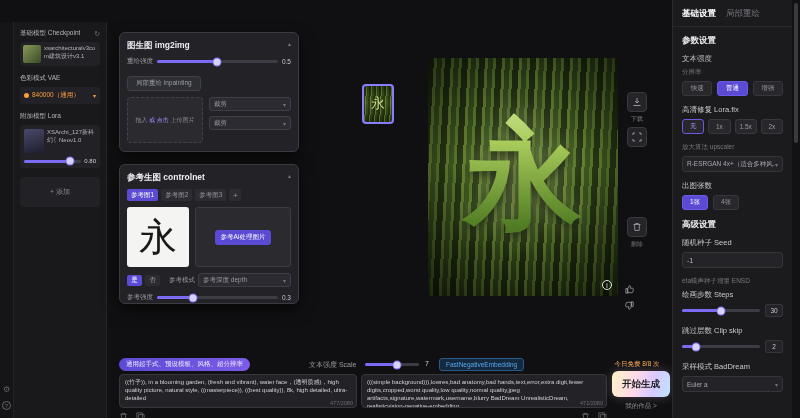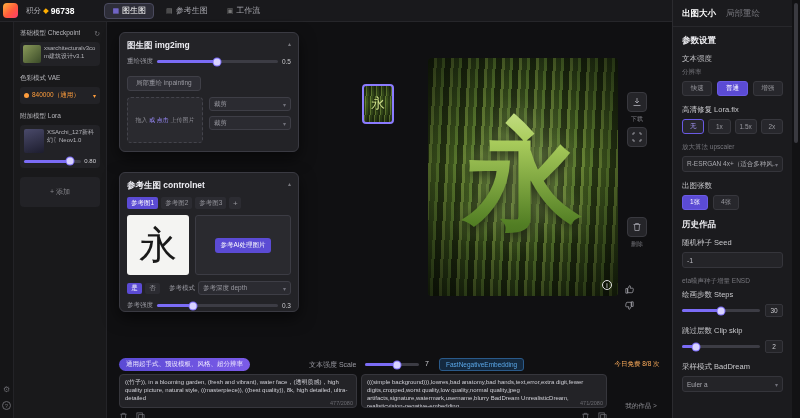--- a/index.html
+++ b/index.html
@@ -139,42 +139,20 @@
 
   
   #sb{position:absolute;left:792px;top:0;width:8px;height:418px;background:#121214}
   #sb .sbthumb{position:absolute;left:2px;top:3px;width:4px;height:140px;background:#3a3a40;border-radius:2px}
 </style>
 </head>
 <body>
 
 <div id="app">
 
-  <div id="topbar">
-    <div class="logo"></div>
-    <div class="credits">
-      <span class="lab">积分</span>
-      <span class="dia">◆</span>
-      <span class="val">96738</span>
-    </div>
-    <div class="top-tabs">
-      <div class="ttab active">
-        <span class="ticon">▦</span>
-        <span>图生图</span>
-      </div>
-      <div class="ttab">
-        <span class="ticon">▤</span>
-        <span>参考生图</span>
-      </div>
-      <div class="ttab">
-        <span class="ticon">▣</span>
-        <span>工作流</span>
-      </div>
-    </div>
-  </div>
 
   <div id="rail">
     <div class="rail-bottom">
       <span class="gear">⚙</span>
       <span class="qmark">?</span>
     </div>
   </div>
 
   <div id="lpanel">
     <div class="lp-row">
@@ -243,21 +221,21 @@
             <span class="chev">▾</span>
           </div>
           <div class="select">
             <span>裁剪</span>
             <span class="chev">▾</span>
           </div>
         </div>
       </div>
     </div>
 
-    <div class="panel" style="left:12px;top:150px;height:140px">
+    <div class="panel" style="left:12px;top:142px;height:140px">
       <div class="phead">
         <span class="ptitle">参考生图 controlnet</span>
         <span class="collapse">▴</span>
       </div>
       <div class="cn-tabs">
         <span class="cpill active">参考图1</span>
         <span class="cpill">参考图2</span>
         <span class="cpill">参考图3</span>
         <span class="cadd">+</span>
       </div>
@@ -359,26 +337,27 @@
     <div class="ta-icons" style="left:474px">
       <svg width="9" height="9" viewBox="0 0 10 10">
           <path d="M1.5 2.5h7M3.5 2.5v-1h3v1M2.5 2.5l.4 6h4.2l.4-6" fill="none" stroke="currentColor" stroke-width="0.8"></path>
         </svg>
       <svg width="9" height="9" viewBox="0 0 10 10">
           <rect x="1" y="1" width="6" height="6" fill="none" stroke="currentColor" stroke-width="0.8"></rect>
           <rect x="3" y="3" width="6" height="6" fill="none" stroke="currentColor" stroke-width="0.8"></rect>
         </svg>
     </div>
 
+    <div class="genbtn">开始生成</div>
     <div class="myworks">我的作品 &gt;</div>
   </div>
 
   <div id="rpanel">
     <div class="rtabs">
-      <span class="rtab active">出图大小</span>
+      <span class="rtab active">基础设置</span>
       <span class="rtab">局部重绘</span>
     </div>
     <div class="rdivider"></div>
 
     <div class="sec">参数设置</div>
     <div class="rlabel">文本强度</div>
     <div class="rsub">分辨率</div>
     <div class="brow">
       <span class="chip" style="flex:1">快速</span>
       <span class="chip active" style="flex:1">普通</span>
@@ -398,21 +377,21 @@
       <span style="overflow:hidden;white-space:nowrap">R-ESRGAN 4x+（适合多种风…</span>
       <span class="chev">▾</span>
     </div>
 
     <div class="rlabel">出图张数</div>
     <div class="brow">
       <span class="chip active" style="width:26px">1张</span>
       <span class="chip" style="width:26px">4张</span>
     </div>
 
-    <div class="sec" style="margin-top:3px">历史作品</div>
+    <div class="sec" style="margin-top:3px">高级设置</div>
     <div class="rlabel">随机种子 Seed</div>
     <input class="rinput" value="-1" style="">
 
     <div class="rsub">eta噪声种子增量 ENSD</div>
 
     <div class="rlabel">绘画步数 Steps</div>
     <div class="rsrow">
       <div class="slider">
         <div class="fill" style="width:50%"></div>
           <div class="knob" style="left:50%"></div>

